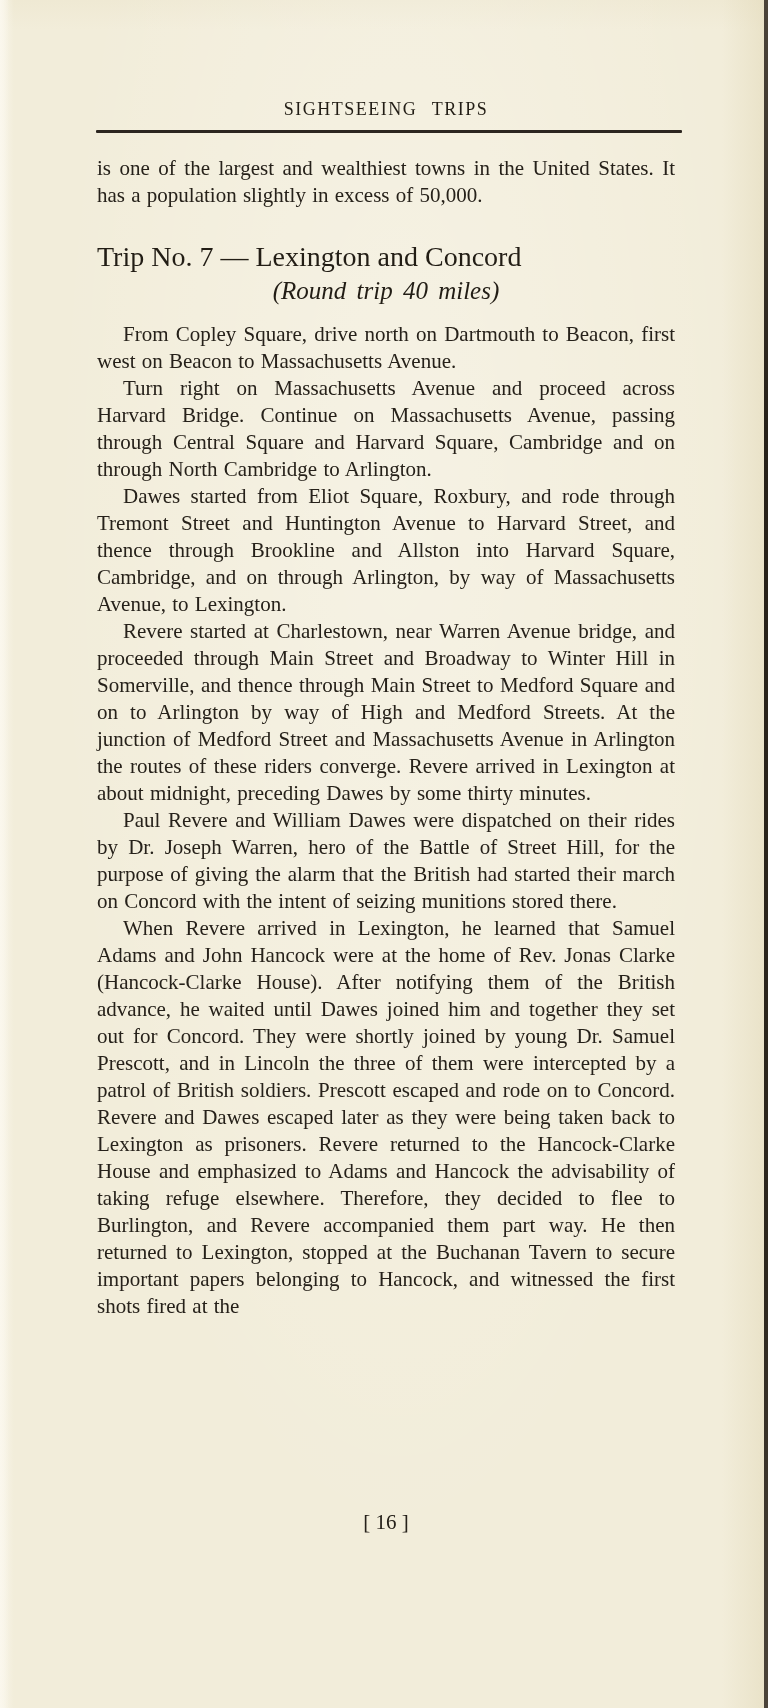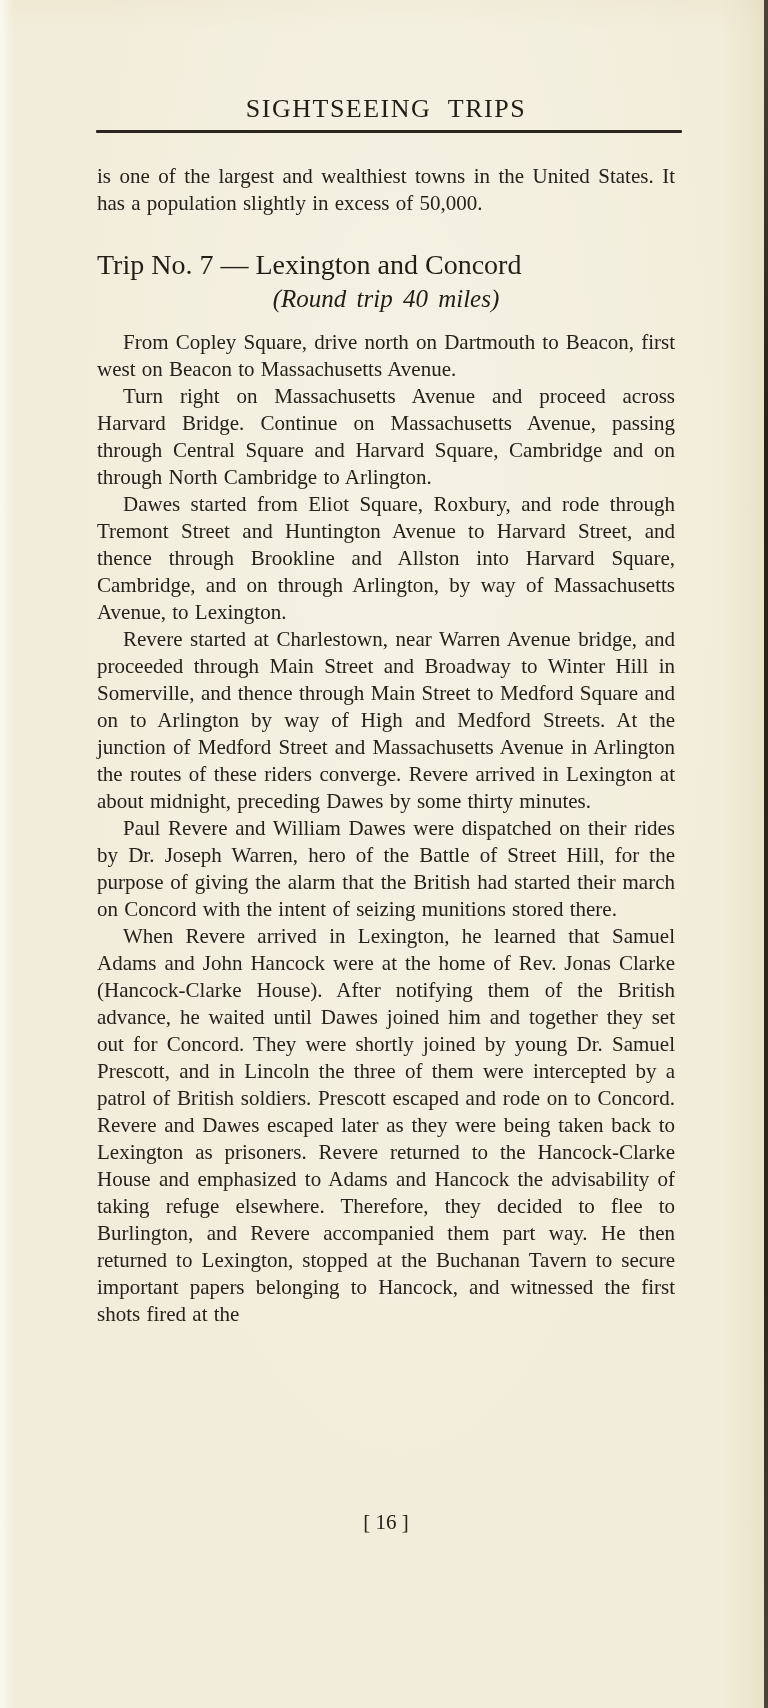--- a/index.html
+++ b/index.html
@@ -44,37 +44,37 @@
   }
   .page-content {
     position: absolute;
     left: 97px;
     top: 0;
     width: 578px;
     height: 100%;
   }
   .running-head {
     margin-top: 94px;
-    font-size: 26px;
+    font-size: 18px;
     line-height: 30px;
     text-align: center;
     letter-spacing: 1.5px;
     word-spacing: 9px;
     color: #221d15;
   }
   .rule {
     margin-top: 6px;
     margin-left: -1px;
     width: 586px;
     height: 3px;
     background: #2c2620;
     border-radius: 1px;
   }
   .body-blocks {
-    margin-top: 30px;
+    margin-top: 22px;
     font-size: 21px;
     line-height: 27px;
   }
   p.body-para {
     margin: 0;
     text-align: justify;
     hyphens: auto;
     word-spacing: 1px;
     color: #26211a;
   }

